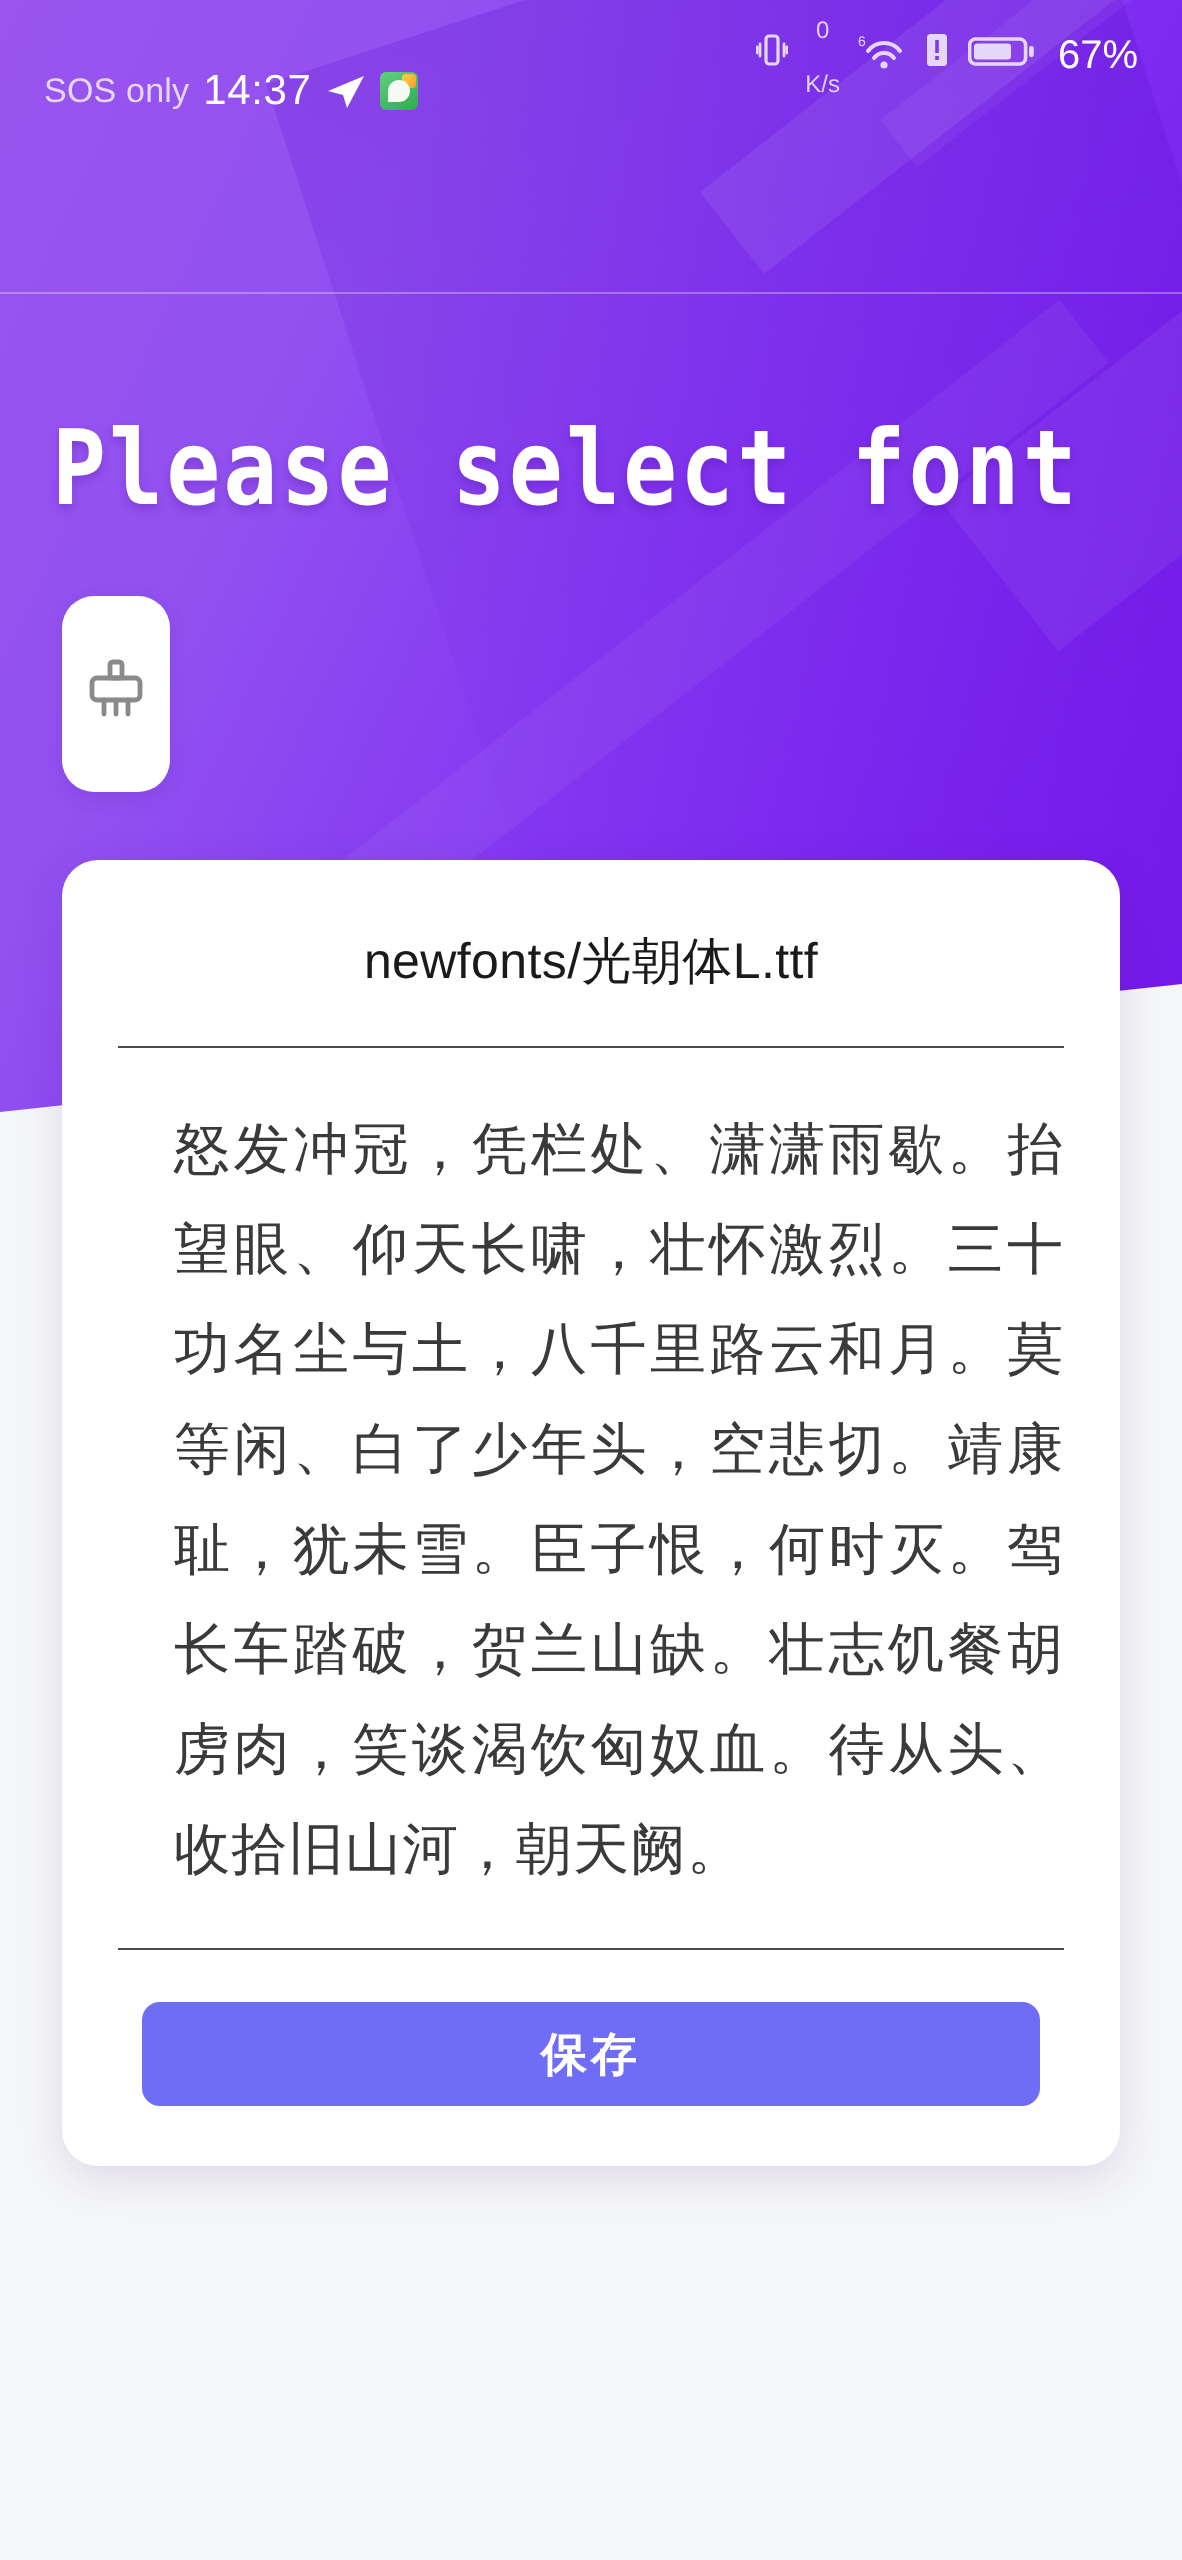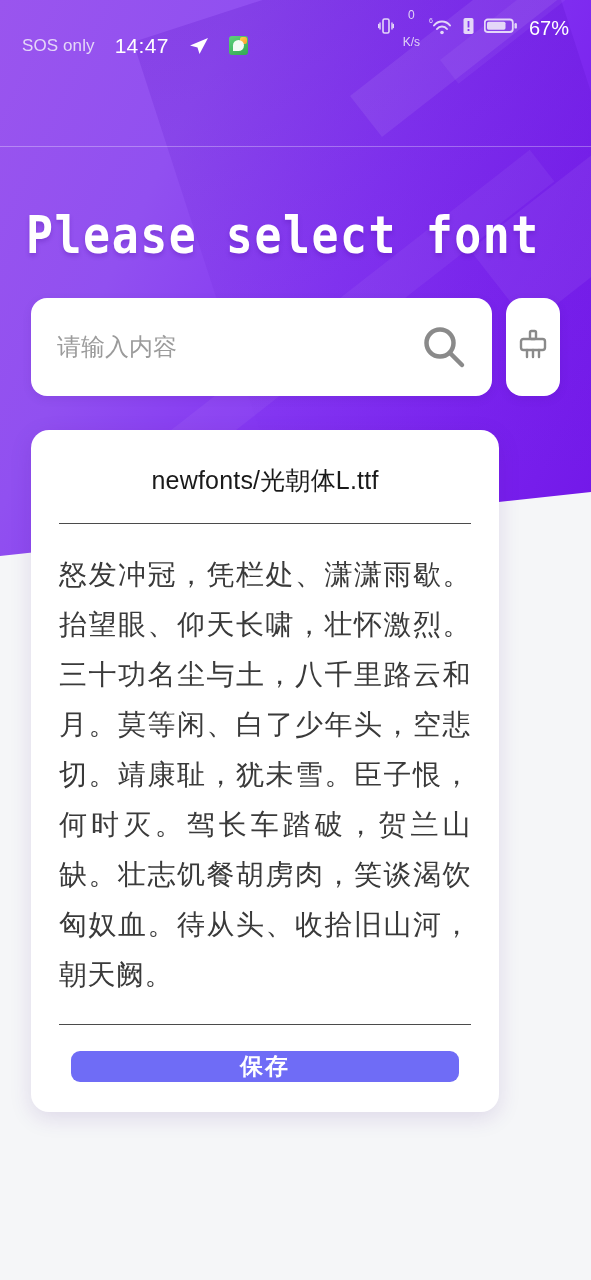--- a/index.html
+++ b/index.html
@@ -49,21 +49,21 @@
   
   .statusbar {
     position:absolute; left:0; top:0;
     width:591px; height:56px;
     display:flex; align-items:center;
     padding:0 22px;
     color:#ECE2FA;
     font-size:19px;
     z-index:6;
   }
-  .sb-left { display:flex; align-items:center; gap:20px;margin-top:35px; }
+  .sb-left { display:flex; align-items:center; gap:7px;margin-top:35px; }
   .sb-carrier { font-size:17px; letter-spacing:.1px; color:#E4D7F8; }
   .sb-time { font-size:21px; color:#FFFFFF; letter-spacing:.3px; }
   .sb-send { width:20px; height:20px; display:inline-block; }
   .sb-appicon {
     width:19px; height:19px; border-radius:3px;
     background:linear-gradient(150deg,#5ED17B,#34A853);
     display:inline-flex; align-items:center; justify-content:center;
     position:relative; overflow:hidden;
   }
   .sb-appicon::after {
@@ -162,21 +162,21 @@
     background:#FFFFFF;
     border-radius:16px;
     display:flex; align-items:center; justify-content:center;
     cursor:pointer;
     box-shadow:0 3px 10px rgba(60,10,120,0.10);
   }
 
   
   .card {
     position:absolute; left:31px; top:430px;
-    width:468px;
+    width:529px;
     background:#FFFFFF;
     border-radius:18px;
     padding:34px 26px 30px 26px;
     box-shadow:0 6px 22px rgba(70,20,130,0.13);
     z-index:5;
   }
   .card-title {
     text-align:center;
     font-size:25px;
     color:#1A1A1A;
@@ -189,29 +189,29 @@
     margin:0 2px;
   }
   .card-body {
     padding:26px 2px 24px 2px;
     font-family:"DejaVu Serif", serif;
     font-size:28px;
     line-height:50px;
     color:#3A3A3A;
     text-align:justify;
     letter-spacing:.5px;
+    margin-left:28px;
   }
   .card-rule-2 {
     height:1px; background:#2B2B2B; opacity:.85;
     margin:0 2px 26px 2px;
   }
   .card-actions {
     display:flex; gap:48px;
     padding:0 14px;
-    flex-direction:column;
   }
   .btn {
     flex:1;
     height:52px;
     border:none; outline:none;
     border-radius:9px;
     color:#FFFFFF;
     font-family:"Liberation Sans", sans-serif;
     font-size:23px;
     font-weight:700;
@@ -230,21 +230,21 @@
     <div class="hero-darkwash"></div>
     <div class="hero-stripe stripe-a"></div>
     <div class="hero-stripe stripe-b"></div>
     <div class="hero-stripe stripe-c"></div>
     <div class="hero-stripe stripe-d"></div>
   </div>
 
   <div class="statusbar">
     <div class="sb-left">
       <span class="sb-carrier">SOS only</span>
-      <span class="sb-time">14:47</span>
+      <span class="sb-time">14:37</span>
       <span class="sb-send">
         <svg width="20" height="20" viewBox="0 0 20 20">
             <path d="M1 9.5 L19 2 L10.5 18 L8.5 11.5 Z" fill="#FFFFFF"></path>
           </svg>
       </span>
       <span class="sb-appicon"></span>
     </div>
     <div class="sb-right">
       <span>
         <svg width="16" height="20" viewBox="0 0 16 20">
@@ -280,29 +280,20 @@
       </span>
       <span class="sb-batt-text">67%</span>
     </div>
   </div>
 
   <div class="nav-divider"></div>
 
   <div class="headline">Please select font</div>
 
   <div class="search-row">
-    <div class="search-box">
-      <input class="search-input" type="text" placeholder="请输入内容" style="">
-      <span class="search-icon-btn">
-        <svg width="50" height="50" viewBox="0 0 50 50">
-          <circle cx="21" cy="21" r="13.5" fill="none" stroke="#8A8A8A" stroke-width="4.5"></circle>
-          <path d="M31 31 L43 43" stroke="#8A8A8A" stroke-width="4.5" stroke-linecap="round"></path>
-        </svg>
-      </span>
-    </div>
     <div class="clear-btn">
       <span>
         <svg width="34" height="34" viewBox="0 0 34 34">
           <rect x="14" y="3" width="6" height="8" rx="1.4" fill="none" stroke="#8A8A8A" stroke-width="2.4"></rect>
           <rect x="5" y="11" width="24" height="11" rx="2.4" fill="none" stroke="#8A8A8A" stroke-width="2.4"></rect>
           <path d="M11 22 V29 M17 22 V29 M23 22 V29" stroke="#8A8A8A" stroke-width="2.4" stroke-linecap="round"></path>
         </svg>
       </span>
     </div>
   </div>

